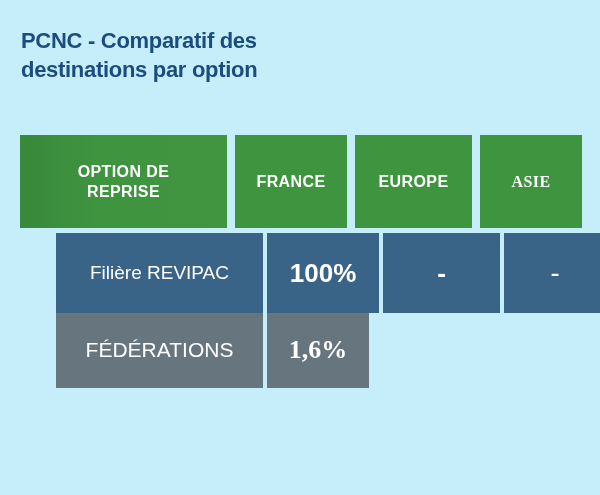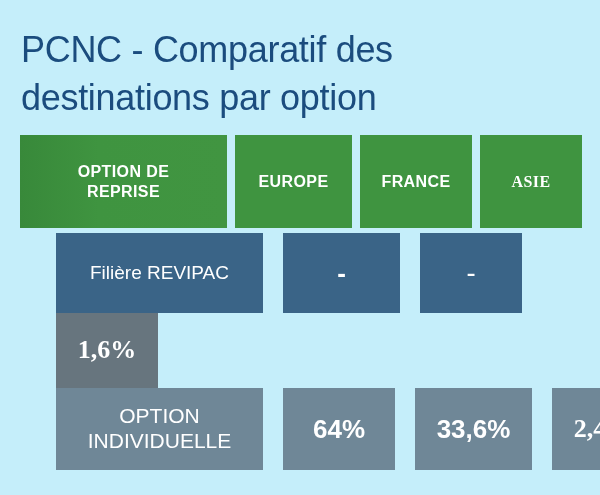--- a/index.html
+++ b/index.html
@@ -13,22 +13,22 @@
     font-family: "Liberation Sans", sans-serif;
     overflow: hidden;
     position: relative;
   }
 
   #page-title {
     position: absolute;
     left: 21px;
     top: 26px;
     width: 540px;
-    font-size: 36px;
-    font-weight: normal;
+    font-size: 22px;
+    font-weight: bold;
     line-height: 1.32;
     letter-spacing: -0.3px;
     color: #1b4c7e;
     white-space: pre-line;
   }
 
   #comparison-table {
     position: absolute;
     left: 20px;
     top: 135px;
@@ -60,21 +60,21 @@
   .header-cell.col-option {
     background: linear-gradient(to right, #38893a 0%, #3f9440 38%, #419541 100%);
   }
 
   .body-rows {
     margin-top: 5px;
   }
 
   .table-row {
     display: flex;
-    gap: 20px;
+    gap: 4px;
     padding-left: 36px;
   }
 
   .data-cell {
     color: #ffffff;
     display: flex;
     align-items: center;
     justify-content: center;
     text-align: center;
     box-sizing: border-box;
@@ -109,39 +109,34 @@
 <body>
 
 <div id="page-title">PCNC - Comparatif des
 destinations par option</div>
 
 <div id="comparison-table">
 
   <div class="table-header-row">
     <div class="header-cell col-option">OPTION DE
 REPRISE</div>
+    <div class="header-cell col-france">FRANCE</div>
     <div class="header-cell col-europe">EUROPE</div>
-    <div class="header-cell col-france">FRANCE</div>
     <div class="header-cell col-asie">ASIE</div>
   </div>
 
   <div class="body-rows">
 
     <div class="table-row row-revipac">
       <div class="data-cell label-cell col-option">Filière REVIPAC</div>
+      <div class="data-cell value-cell col-france">100%</div>
       <div class="data-cell value-cell dash col-europe">-</div>
       <div class="data-cell value-cell dash col-asie">-</div>
     </div>
 
     <div class="table-row row-federations">
+      <div class="data-cell label-cell col-option">FÉDÉRATIONS</div>
       <div class="data-cell value-cell col-asie">1,6%</div>
     </div>
 
-    <div class="table-row row-individuelle">
-      <div class="data-cell label-cell col-option">OPTION
-INDIVIDUELLE</div>
-      <div class="data-cell value-cell col-france">64%</div>
-      <div class="data-cell value-cell col-europe">33,6%</div>
-      <div class="data-cell value-cell col-asie">2,4%</div>
-    </div>
 
   </div>
 </div>
 
 </body></html>

